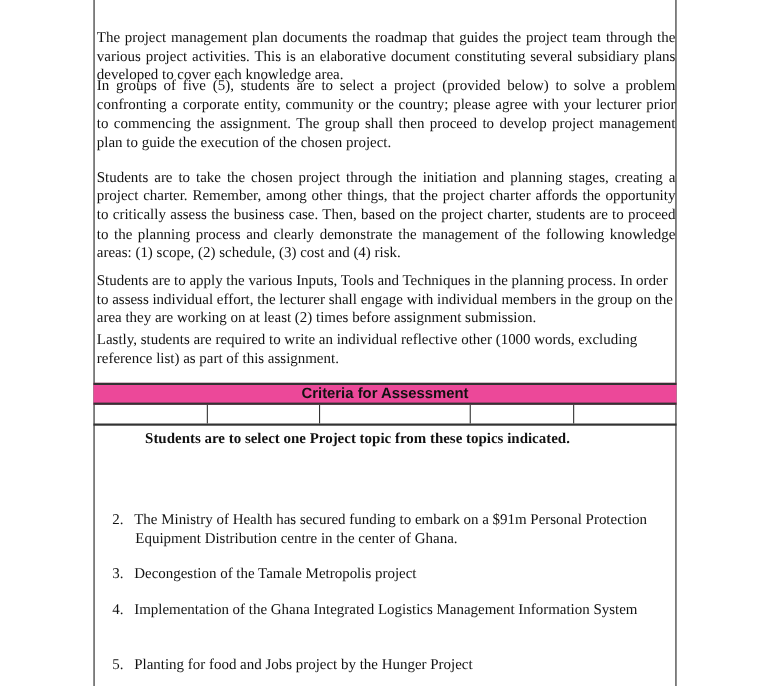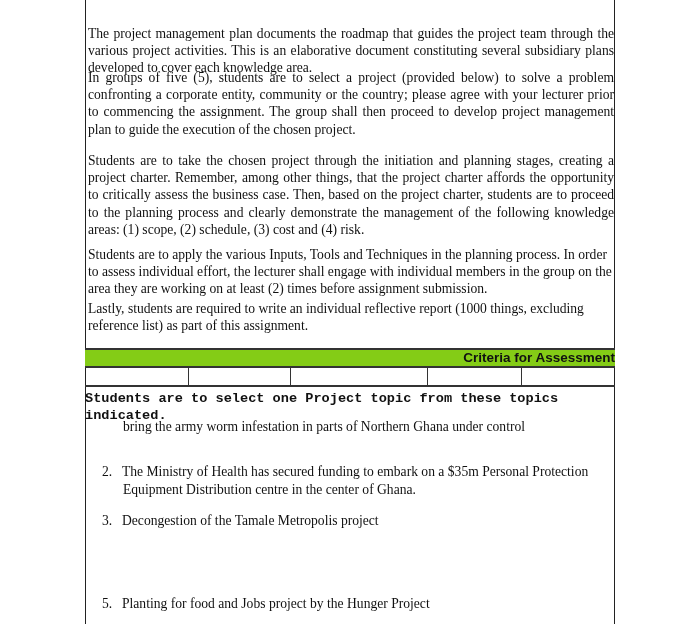--- a/index.html
+++ b/index.html
@@ -4,68 +4,68 @@
   <style>
     html, body { margin: 0; padding: 0; background: #ffffff; }
     body { width: 700px; height: 624px; position: relative; overflow: hidden;
            font-family: "Liberation Serif", "DejaVu Serif", serif; color: #111; }
     .frame { position: absolute; left: 85px; top: 0; width: 530px; height: 624px;
              border-left: 1px solid #222; border-right: 1px solid #222; box-sizing: border-box; }
     .para { position: absolute; left: 88px; width: 526px; font-size: 13.6px; line-height: 17.2px;
             text-align: justify; margin: 0; }
     .para.left { text-align: left; }
     .hdr { position: absolute; left: 85px; width: 530px; top: 348px; height: 20px;
-           background: #84cc16; border-top: 2px solid #333; border-bottom: 2px solid #333;
-           box-sizing: border-box; text-align: right;
+           background: #ec4899; border-top: 2px solid #333; border-bottom: 2px solid #333;
+           box-sizing: border-box; text-align: center;
            font-family: "Liberation Sans", "DejaVu Sans", sans-serif; font-weight: bold;
            font-size: 13.5px; line-height: 16px; }
     .erow { position: absolute; left: 85px; width: 530px; top: 368px; height: 19px;
             border-bottom: 2px solid #333; box-sizing: border-box; }
     .vline { position: absolute; top: 0; bottom: 0; width: 1px; background: #333; }
-    .subhead { position: absolute; left: 85px; width: 530px; top: 390px; 
-               font-weight: bold; font-size: 13.6px; line-height: 17px; padding-right: 50px; box-sizing: border-box; font-family: Liberation Mono, monospace; }
+    .subhead { position: absolute; left: 85px; width: 530px; top: 390px; text-align: center;
+               font-weight: bold; font-size: 13.6px; line-height: 17px; padding-right: 50px; box-sizing: border-box; }
     .item { position: absolute; left: 102px; width: 512px; font-size: 13.6px; line-height: 17.5px; }
     .item .num { display: inline-block; width: 20px; }
     .item .cont { padding-left: 21px; display: block; }
     .item .first { display: block; text-align: justify; text-align-last: justify; }
     .item .first.nojust { text-align-last: left; }
   </style>
 </head>
 <body>
 
 <div class="frame"></div>
 
 <p class="para" style="top:1px;margin-top:24px;">The project management plan documents the roadmap that guides the project team through the various project activities. This is an elaborative document constituting several subsidiary plans developed to cover each knowledge area.</p>
 <p class="para" style="top:69px;">In groups of five (5), students are to select a project (provided below) to solve a problem confronting a corporate entity, community or the country; please agree with your lecturer prior to commencing the assignment. The group shall then proceed to develop project management plan to guide the execution of the chosen project.</p>
 <p class="para" style="top:152px;">Students are to take the chosen project through the initiation and planning stages, creating a project charter. Remember, among other things, that the project charter affords the opportunity to critically assess the business case. Then, based on the project charter, students are to proceed to the planning process and clearly demonstrate the management of the following knowledge areas: (1) scope, (2) schedule, (3) cost and (4) risk.</p>
 <p class="para left" style="top:246px;">Students are to apply the various Inputs, Tools and Techniques in the planning process. In order to assess individual effort, the lecturer shall engage with individual members in the group on the area they are working on at least (2) times before assignment submission.</p>
-<p class="para left" style="top:300px;">Lastly, students are required to write an individual reflective report (1000 things, excluding reference list) as part of this assignment.</p>
+<p class="para left" style="top:300px;">Lastly, students are required to write an individual reflective other (1000 words, excluding reference list) as part of this assignment.</p>
 
 <div class="hdr">Criteria for Assessment</div>
 
 <div class="erow">
   <div class="vline" style="left:103px;"></div>
   <div class="vline" style="left:205px;"></div>
   <div class="vline" style="left:342px;"></div>
   <div class="vline" style="left:436px;"></div>
 </div>
 
 <div class="subhead">Students are to select one Project topic from these topics indicated.</div>
 
 <div class="item" style="top:418px;">
-  <span class="cont">bring the army worm infestation in parts of Northern Ghana under control</span>
 </div>
 
 <div class="item" style="top:463px;">
-  <span class="first nojust"><span class="num">2.</span><span>The Ministry of Health has secured funding to embark on a $35m Personal Protection</span></span>
+  <span class="first nojust"><span class="num">2.</span><span>The Ministry of Health has secured funding to embark on a $91m Personal Protection</span></span>
   <span class="cont">Equipment Distribution centre in the center of Ghana.</span>
 </div>
 
 <div class="item" style="top:512px;">
   <span class="first nojust"><span class="num">3.</span><span>Decongestion of the Tamale Metropolis project</span></span>
 </div>
 
 <div class="item" style="top:545px;">
+  <span class="first nojust"><span class="num">4.</span><span>Implementation of the Ghana Integrated Logistics Management Information System</span></span>
 </div>
 
 <div class="item" style="top:595px;">
   <span class="first nojust"><span class="num">5.</span><span>Planting for food and Jobs project by the Hunger Project</span></span>
 </div>
 
 </body></html>

